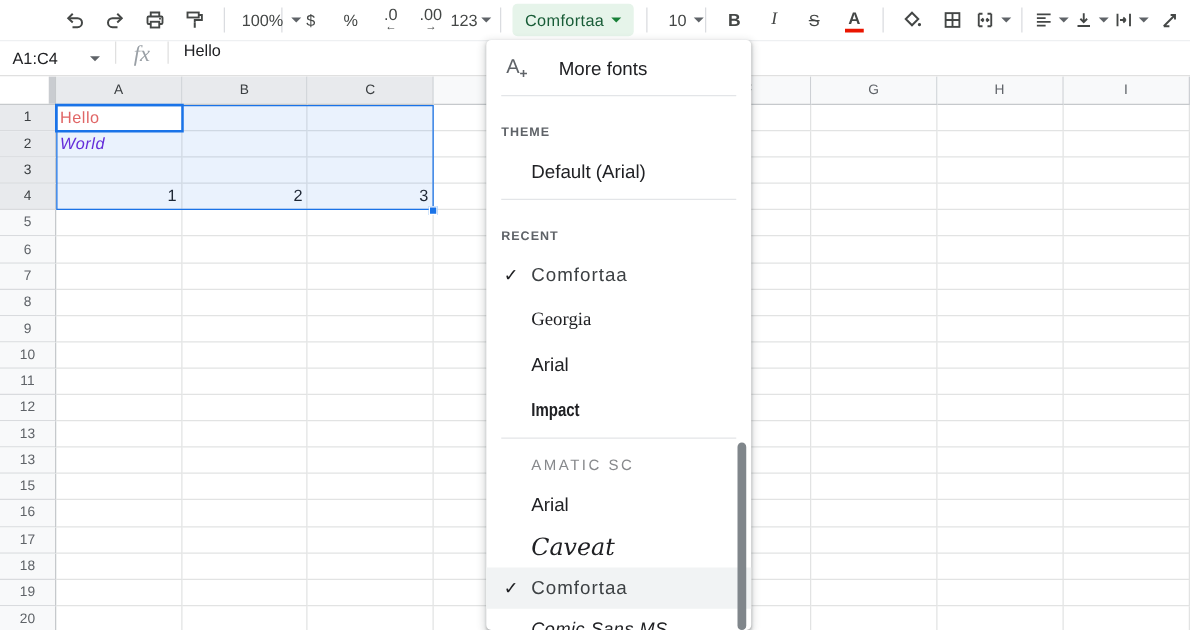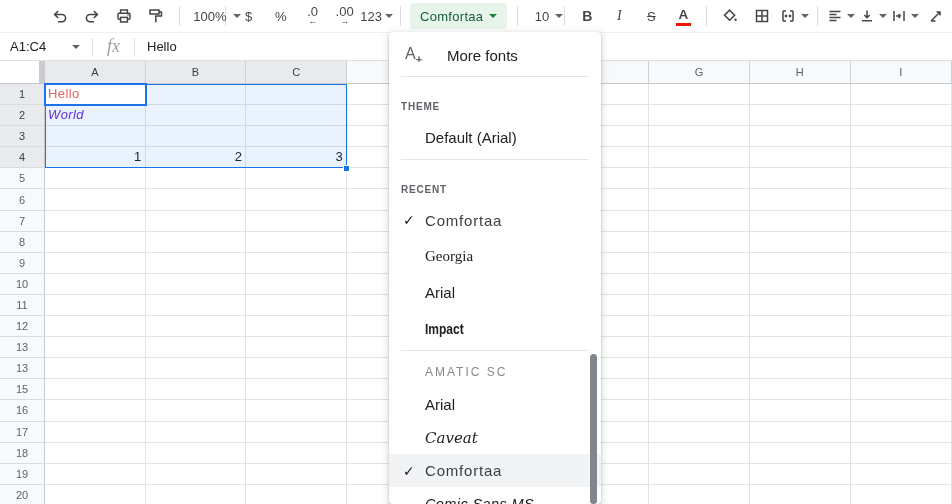--- a/index.html
+++ b/index.html
@@ -25,21 +25,21 @@
   .font-btn .caret { border-top-color:#188038; }
   .size-btn { width:56px; display:flex; align-items:center; justify-content:space-between; padding:0 9px; }
   .fmt-b { font-weight:700; font-size:14px; color:#444746; }
   .fmt-i { font-style:italic; font-size:14px; font-family:"Liberation Serif",serif; color:#444746; }
   .fmt-s { font-size:13px; text-decoration:line-through; color:#444746; }
   .fmt-a { font-size:13.5px; font-weight:700; color:#444746; display:flex; flex-direction:column; align-items:center; }
   .fmt-a .bar { width:15px; height:3px; background:#ea1500; margin-top:1px; }
 
   
   .fbar { position:absolute; left:0; top:33px; right:0; height:28px; background:#fff;
-    display:flex; align-items:center; border-bottom:1px solid #e0e0e0; z-index:4; }
+    display:flex; border-bottom:1px solid #e0e0e0; z-index:4; }
   .namebox { width:86px; display:flex; align-items:center; justify-content:space-between;
     padding:0 6px 0 10px; font-size:13px; color:#202124; }
   .namebox .caret { border-top-width:4px; }
   .fsep { width:1px; height:18px; background:#e0e0e0; margin:0 6px; }
   .fx { font-style:italic; font-family:"Liberation Serif",serif; font-size:18px; color:#9aa0a6; padding:0 8px; }
   .fvalue { font-size:13px; color:#202124; padding-left:6px; }
 
   
   .grid { position:absolute; left:0; top:61px; right:0; bottom:0; overflow:hidden; }
   .colrow { display:flex; height:23px; }
@@ -83,21 +83,21 @@
   .morefonts .afi { width:30px; margin-right:12px; color:#5f6368; font-size:16px; font-weight:500; }
   .afi sub { font-size:11px; font-weight:700; }
   .mdiv { height:1px; background:#e3e5e8; margin:4px 12px 4px 12px; }
   .shead { height:38px; display:flex; align-items:flex-end; padding:0 0 7px 12px; font-size:10px;
     font-weight:700; letter-spacing:.8px; color:#5f6368; }
   .f-comfortaa { letter-spacing:.8px; color:#3c4043; }
   .f-georgia { font-family:"Liberation Serif","DejaVu Serif",serif;text-align:right; }
   .f-arial { font-family:"Liberation Sans",sans-serif; }
   .f-impact { font-weight:800; display:inline-block; transform:scaleX(.8); transform-origin:left center; letter-spacing:0; }
   .f-amatic { text-transform:uppercase; font-size:12px; letter-spacing:2px; color:#87898c; }
-  .f-caveat { font-style:italic; font-family:"DejaVu Serif",serif; font-size:15px; }
+  .f-caveat { font-style:italic; font-family:"DejaVu Serif",serif; font-size:19px; }
   .f-comic { font-style:italic; letter-spacing:.4px; font-size:14.5px; }
   .dscroll { position:absolute; right:4px; top:322px; width:7px; height:150px; border-radius:4px;
     background:#80868b; }
 </style>
 </head>
 <body>
 
 <div class="stage">
 
   <div class="toolbar">

